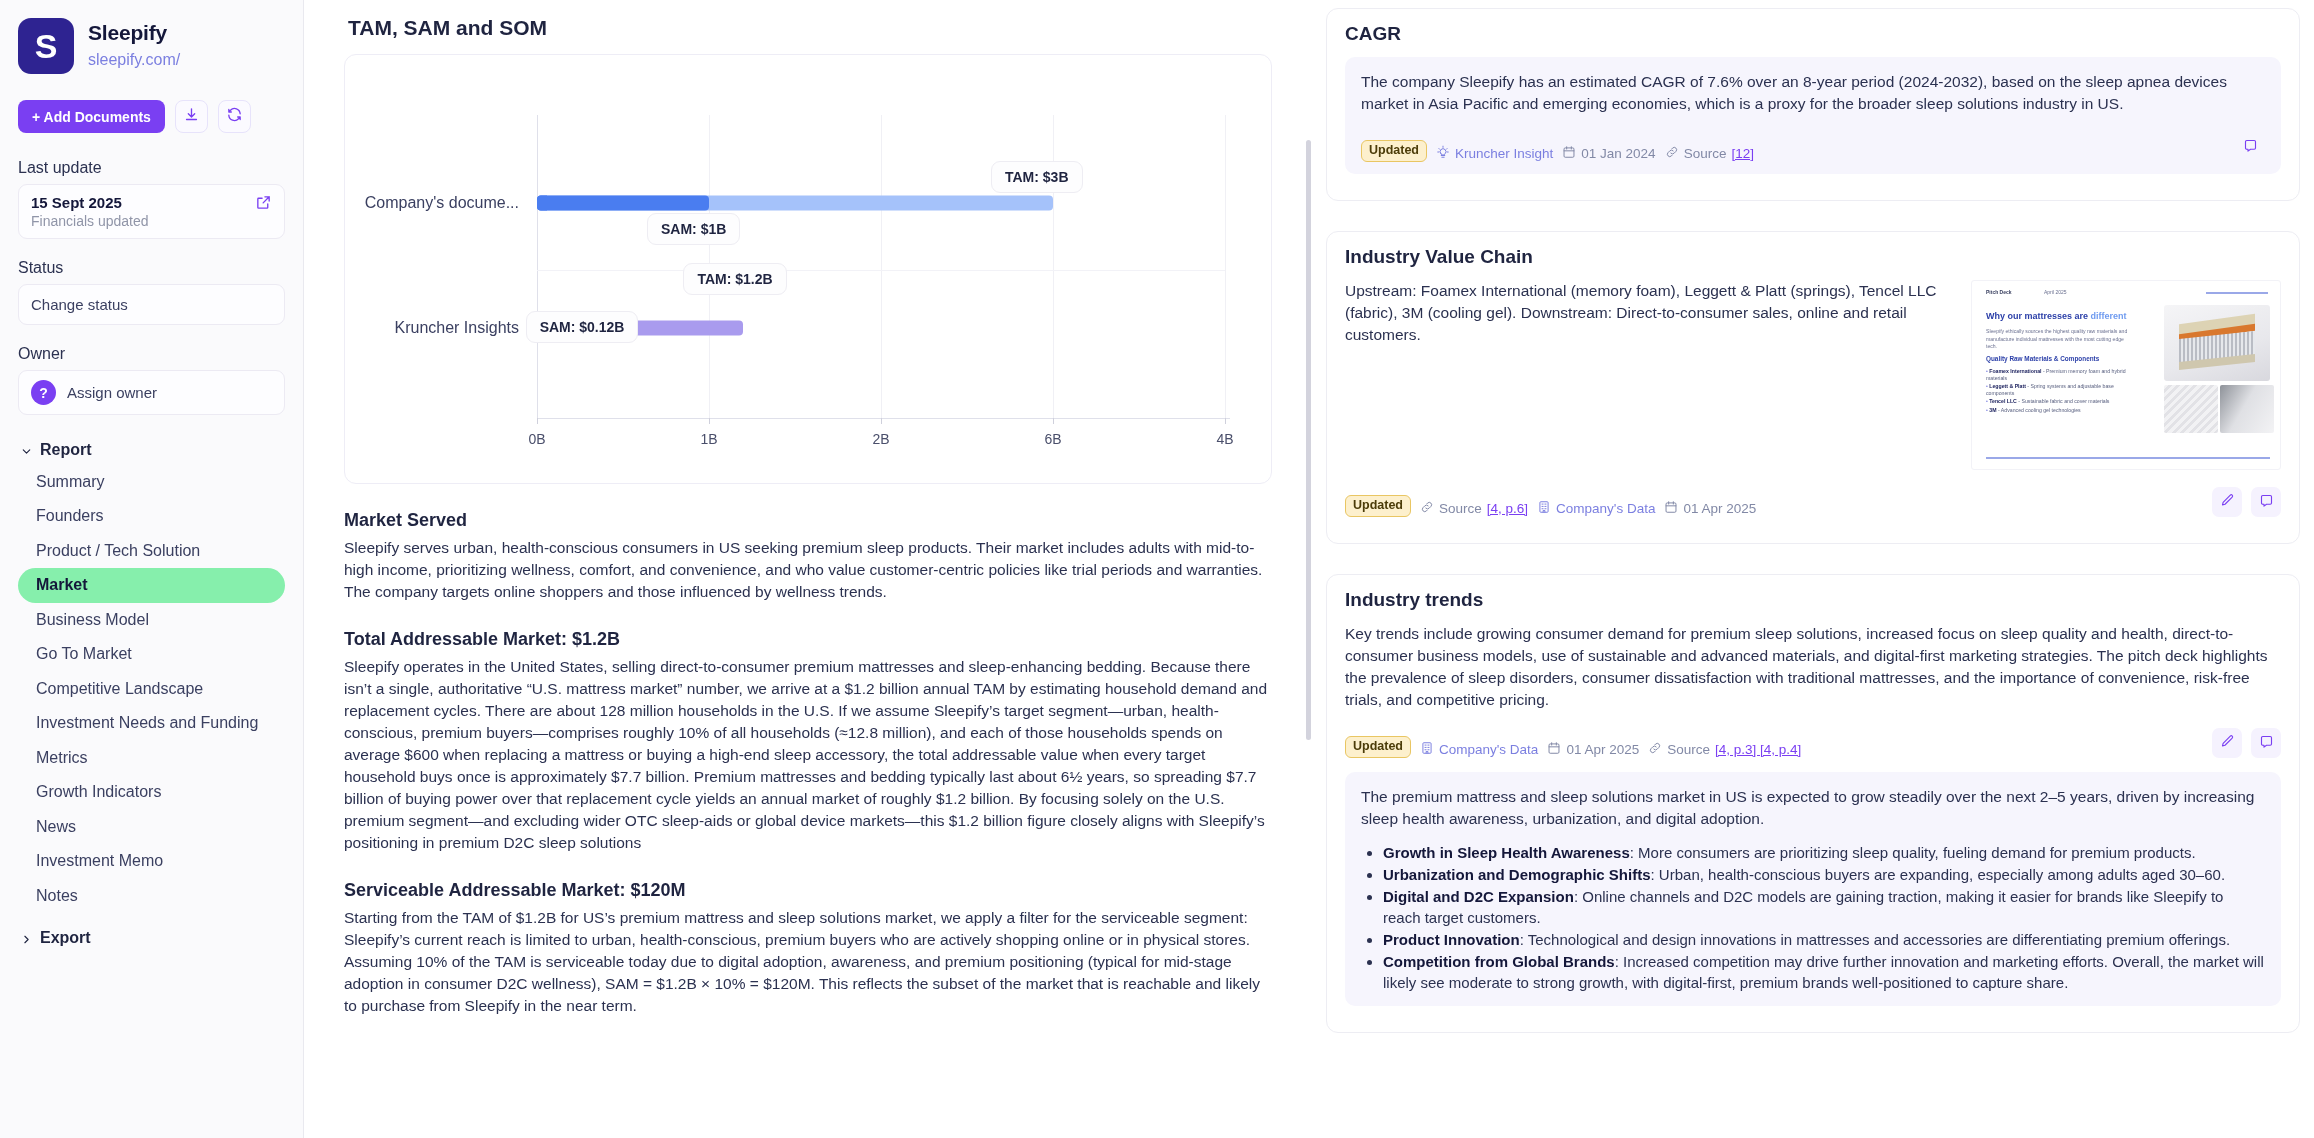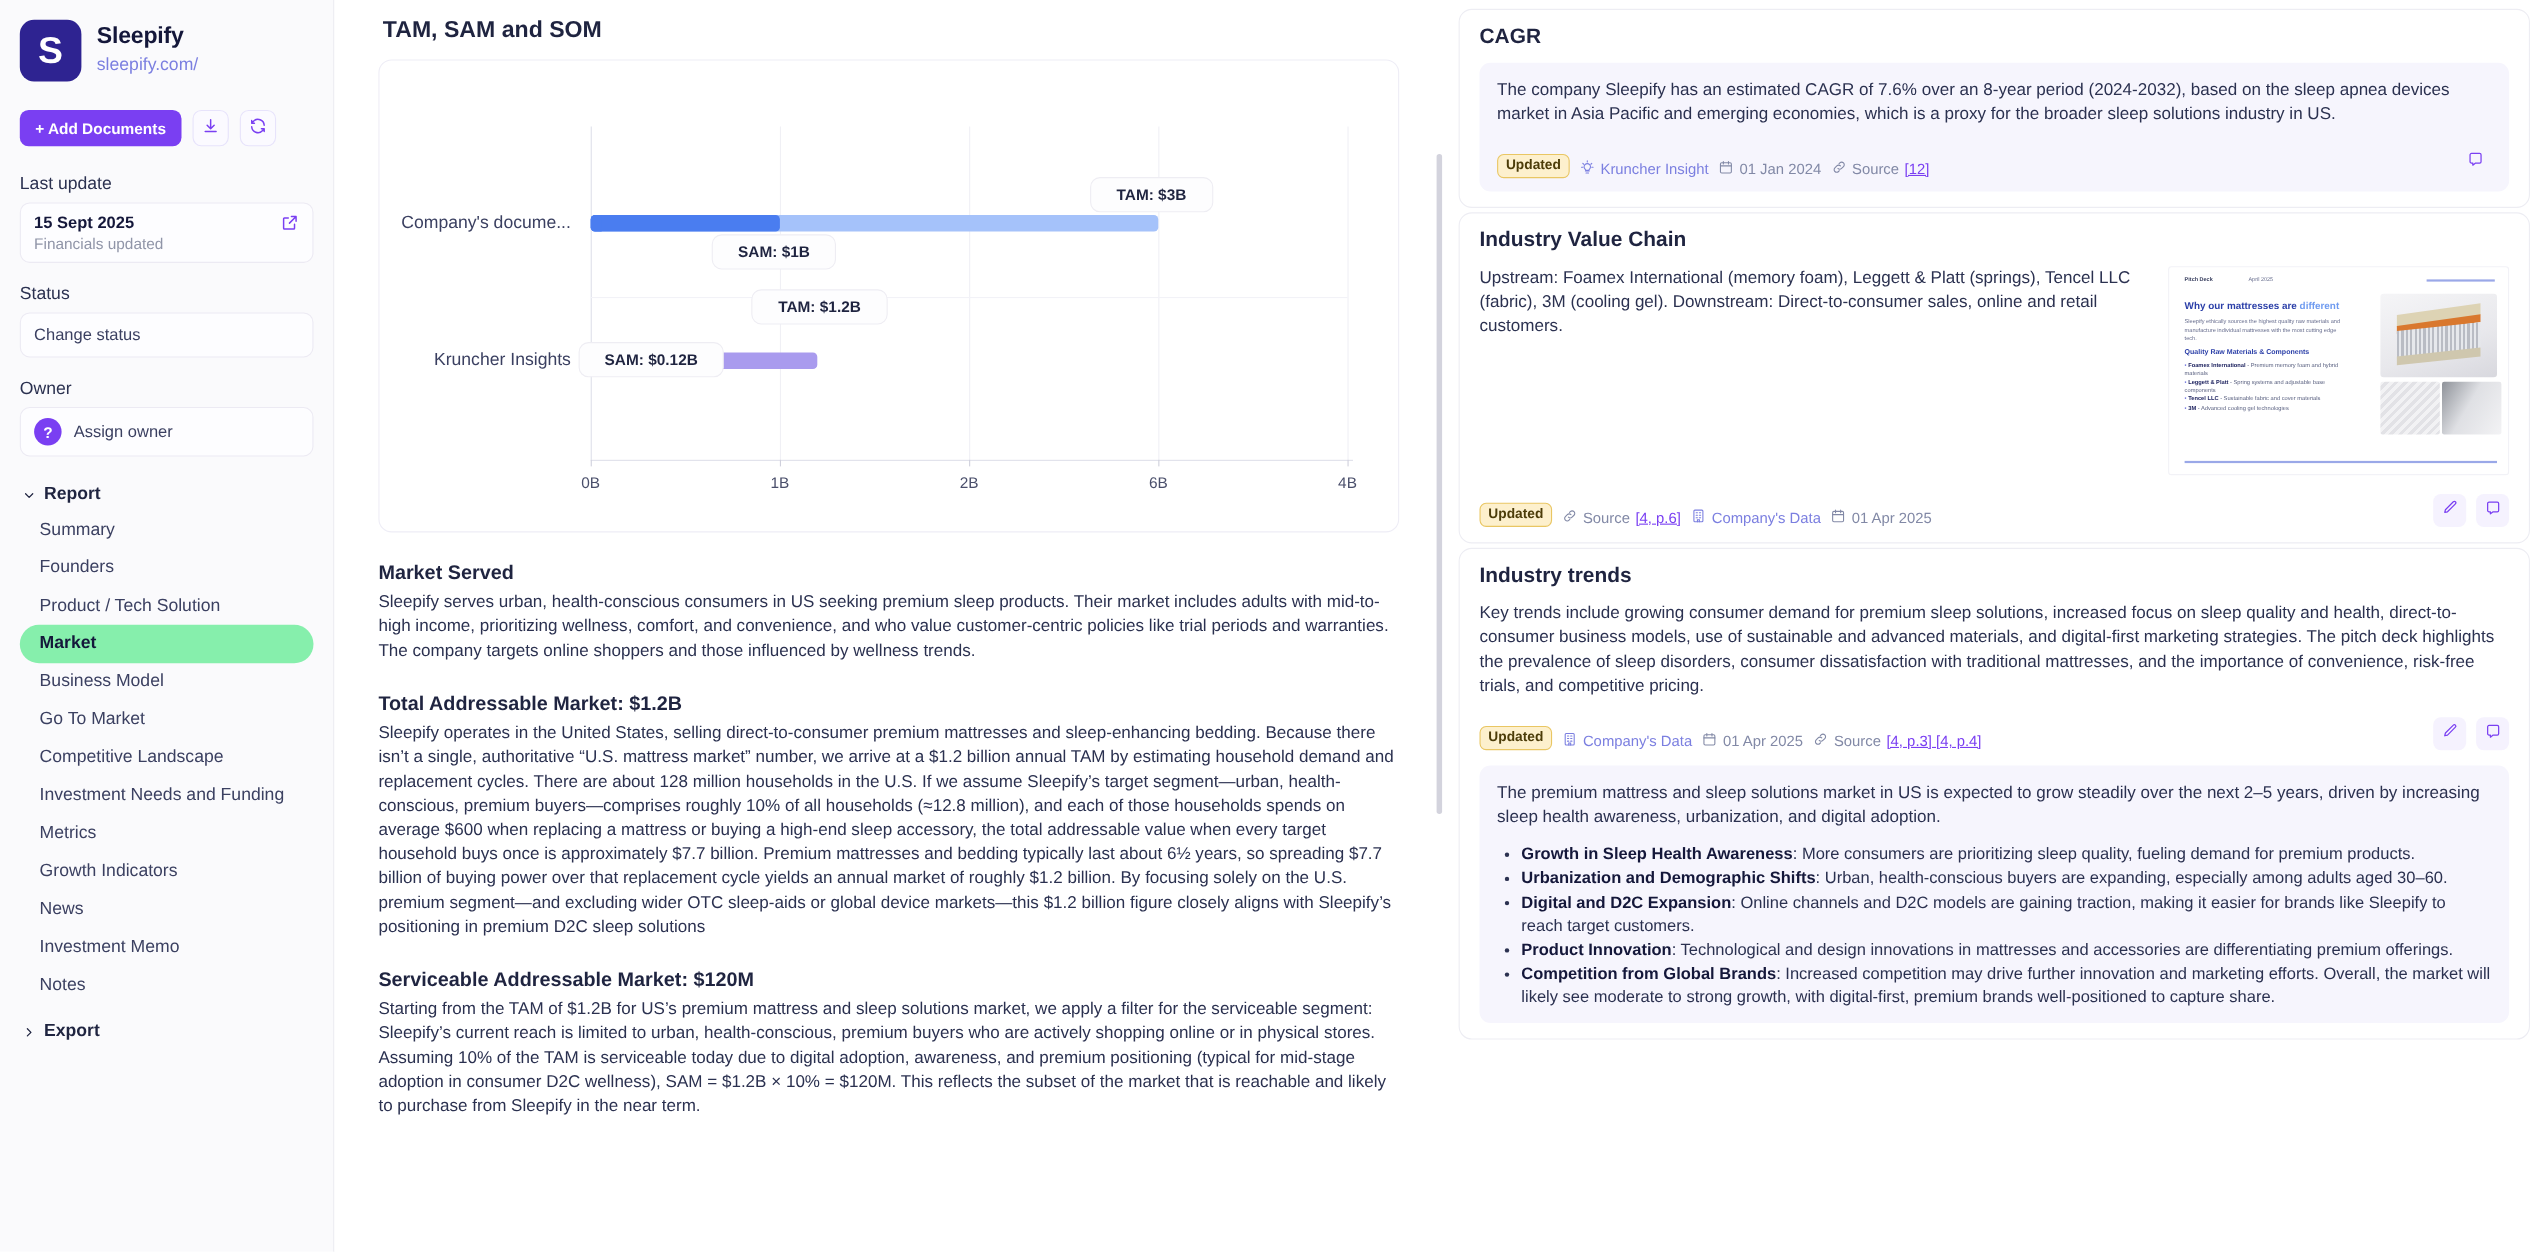--- a/index.html
+++ b/index.html
@@ -109,36 +109,36 @@
     transform: translateX(-50%); white-space: nowrap;
   }
   .cat-label {
     position: absolute; font-size: 16px; color: #3b4061;
     text-align: right; white-space: nowrap; transform: translateY(-50%);
   }
   .bar { position: absolute; height: 15px; transform: translateY(-50%); }
   .callout {
     position: absolute; background: #fdfdfe;
     border: 1px solid #eeedf3; border-radius: 9px;
-    padding: 7px 23px; font-size: 14px; font-weight: 700; color: #1f2440;
+    padding: 7px 13px; font-size: 14px; font-weight: 700; color: #1f2440;
     white-space: nowrap;
   }
   .rowsep { position: absolute; left: 0; right: 0; height: 1px; background: #f2f2f7; }
 
   .sec-h { font-size: 18px; font-weight: 700; color: #1f2440; margin: 26px 0 6px 0; }
   .sec-p { font-size: 15.5px; line-height: 1.42; color: #2b3150; }
 
   
   .right {
     flex: 1 1 auto; height: 1138px; background: #ffffff;
     padding: 8px 14px 0 14px; overflow: hidden;
   }
   .rcard {
     border: 1px solid #ededf3; border-radius: 12px;
-    background: #fff; padding: 14px 18px 14px 18px; margin-bottom: 4px;
+    background: #fff; padding: 14px 18px 26px 18px; margin-bottom: 30px;
   }
   .rcard-title { font-size: 19px; font-weight: 700; color: #1f2440; margin-bottom: 12px; }
   .rbody {
     background: #f6f5fd; border-radius: 10px; padding: 14px 16px 12px 16px;
   }
   .rbody.plain { background: #ffffff; padding: 0; }
   .rtext { font-size: 15.5px; line-height: 1.42; color: #2b3150; }
   .meta-row {
     display: flex; align-items: flex-end; gap: 9px;
     margin-top: 17px; flex-wrap: wrap;

